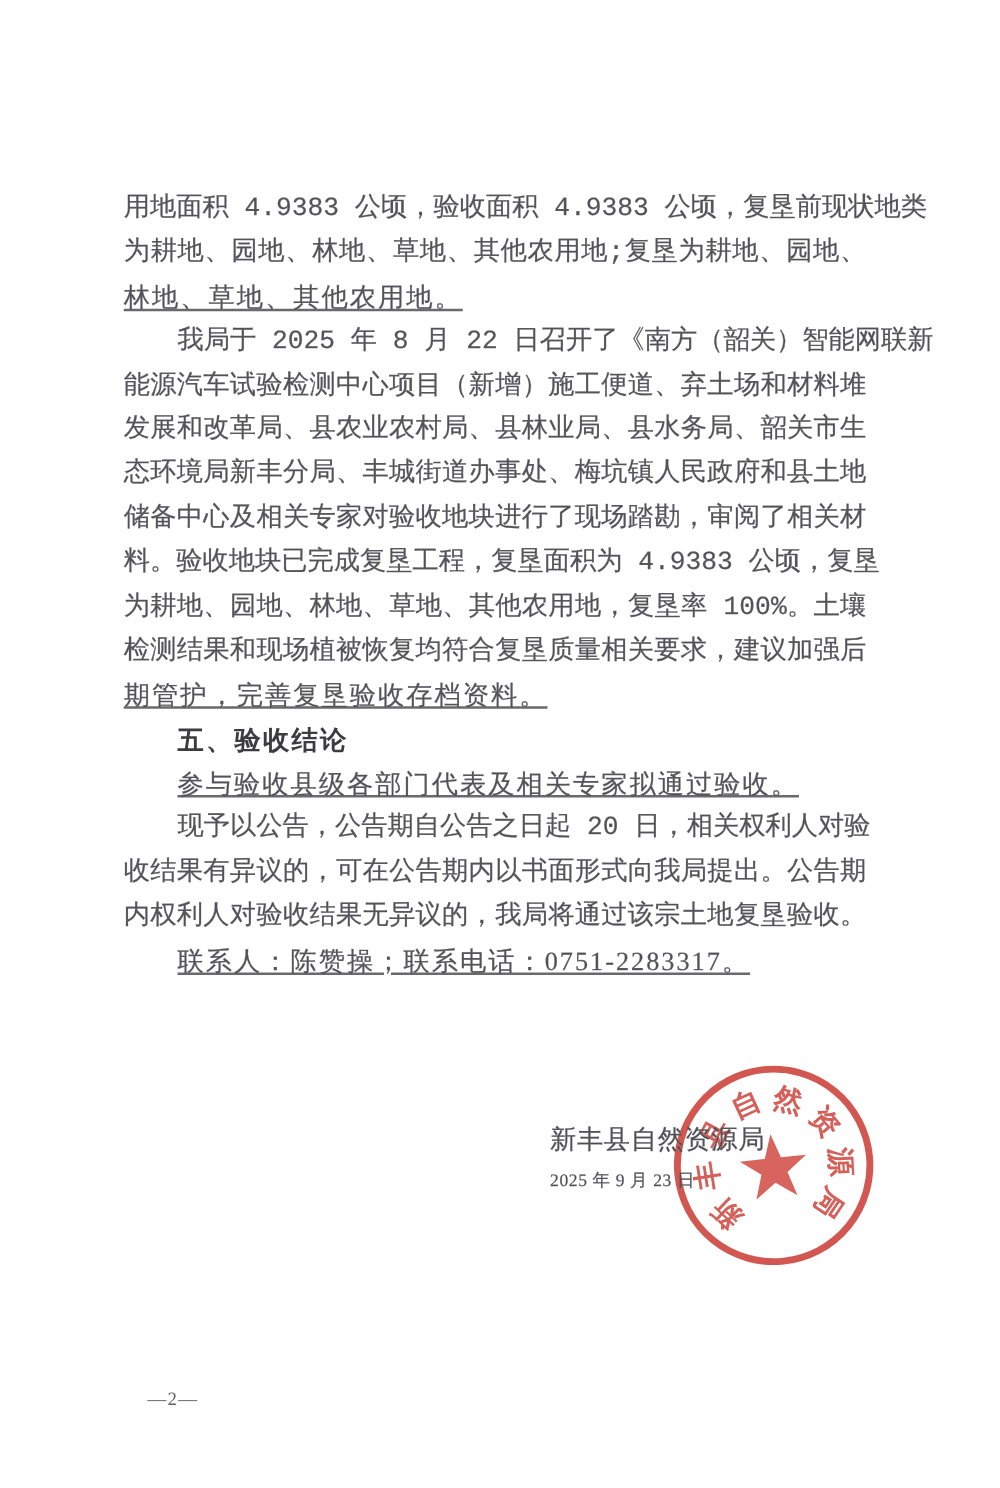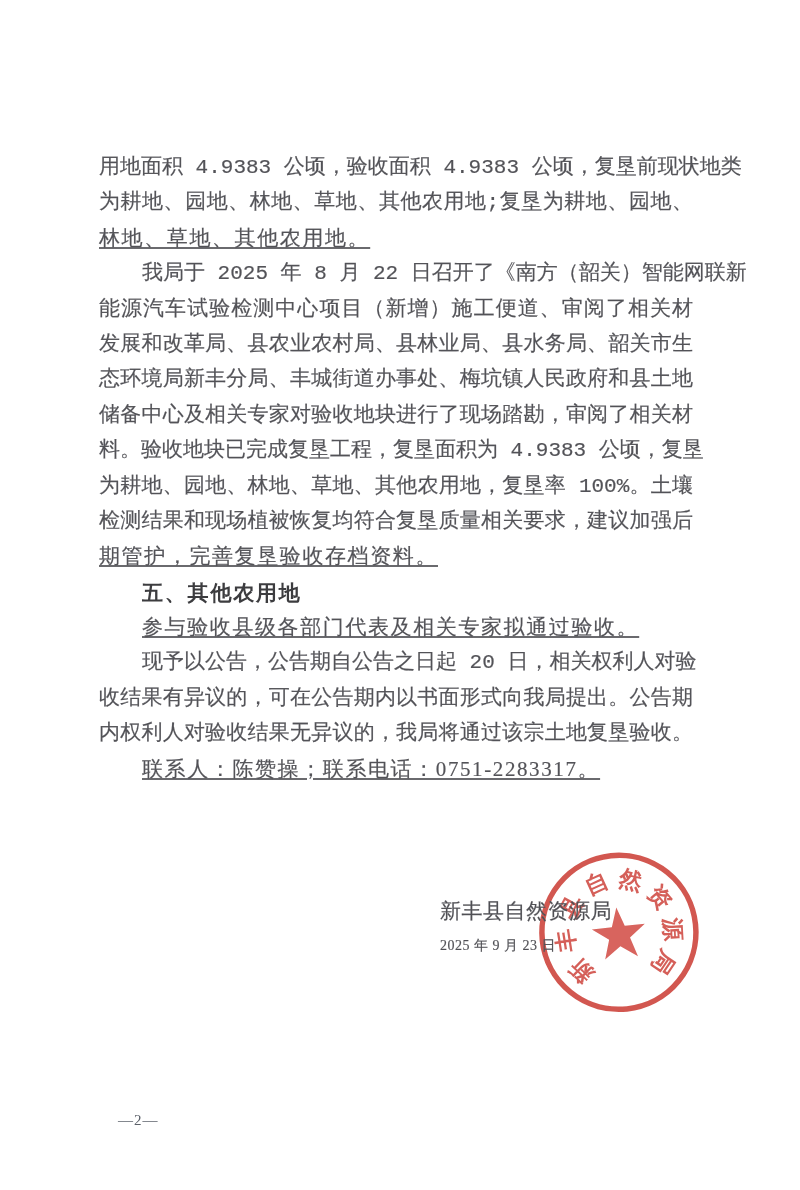--- a/index.html
+++ b/index.html
@@ -75,29 +75,29 @@
 </head>
 <body>
 
 <div class="page">
 
   <div class="body-text" id="body-text">
       <div class="line fill">用地面积 4.9383 公顷，验收面积 4.9383 公顷，复垦前现状地类</div>
       <div class="line fill">为耕地、园地、林地、草地、其他农用地;复垦为耕地、园地、</div>
       <div class="line end">林地、草地、其他农用地。</div>
       <div class="line fill indent">我局于 2025 年 8 月 22 日召开了《南方（韶关）智能网联新</div>
-      <div class="line fill">能源汽车试验检测中心项目（新增）施工便道、审阅了相关材</div>
+      <div class="line fill">能源汽车试验检测中心项目（新增）施工便道、弃土场和材料堆</div>
       <div class="line fill">发展和改革局、县农业农村局、县林业局、县水务局、韶关市生</div>
       <div class="line fill">态环境局新丰分局、丰城街道办事处、梅坑镇人民政府和县土地</div>
       <div class="line fill">储备中心及相关专家对验收地块进行了现场踏勘，审阅了相关材</div>
       <div class="line fill">料。验收地块已完成复垦工程，复垦面积为 4.9383 公顷，复垦</div>
       <div class="line fill">为耕地、园地、林地、草地、其他农用地，复垦率 100%。土壤</div>
       <div class="line fill">检测结果和现场植被恢复均符合复垦质量相关要求，建议加强后</div>
       <div class="line end">期管护，完善复垦验收存档资料。</div>
-      <div class="line heading indent">五、其他农用地</div>
+      <div class="line heading indent">五、验收结论</div>
       <div class="line end indent">参与验收县级各部门代表及相关专家拟通过验收。</div>
       <div class="line fill indent">现予以公告，公告期自公告之日起 20 日，相关权利人对验</div>
       <div class="line fill">收结果有异议的，可在公告期内以书面形式向我局提出。公告期</div>
       <div class="line fill">内权利人对验收结果无异议的，我局将通过该宗土地复垦验收。</div>
       <div class="line end indent">联系人：陈赞操；联系电话：0751-2283317。</div>
     </div>
 
   <div class="seal">
     <svg viewBox="0 0 176 176">
       <circle id="seal-ring" cx="85" cy="87" r="77" fill="none" stroke-width="5.5" opacity="0.95" stroke="#cc4038"></circle>

